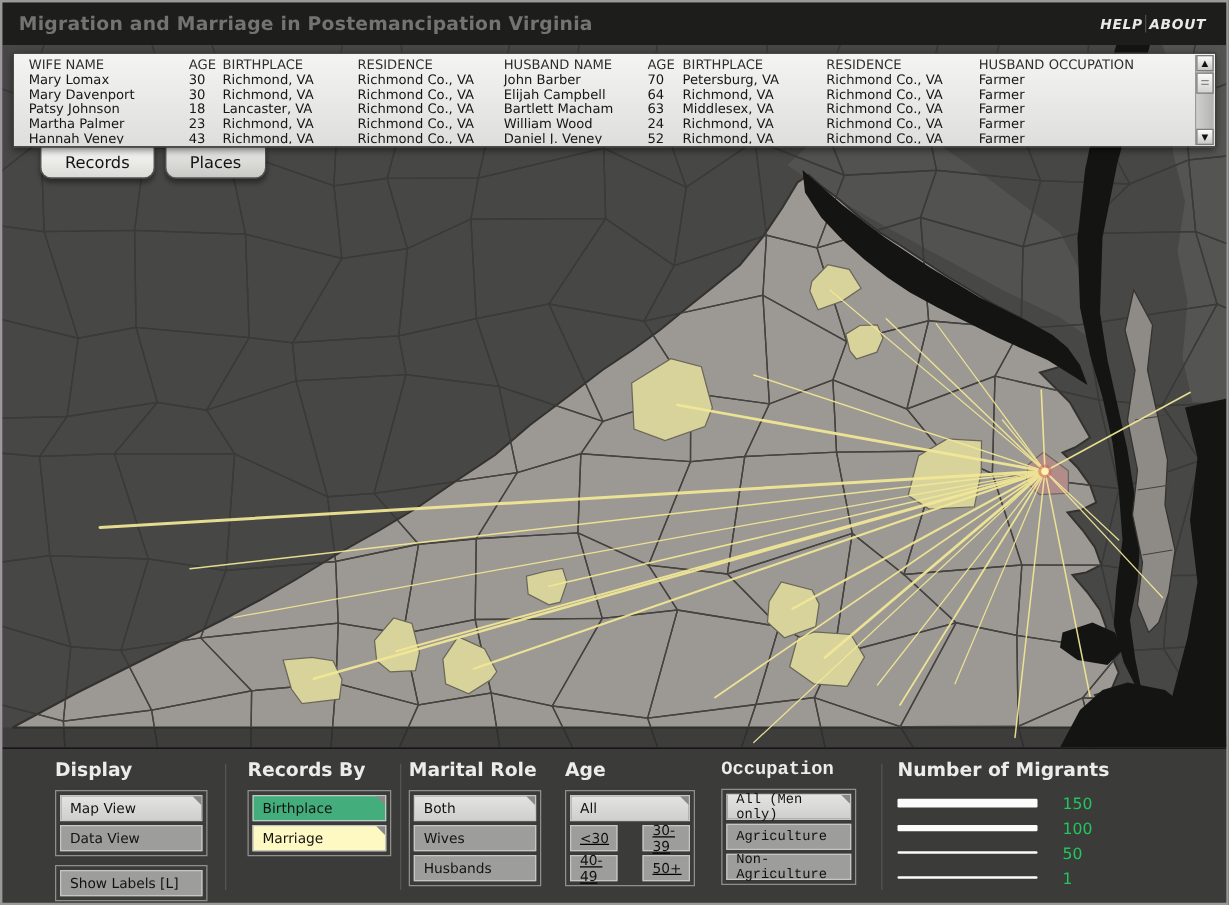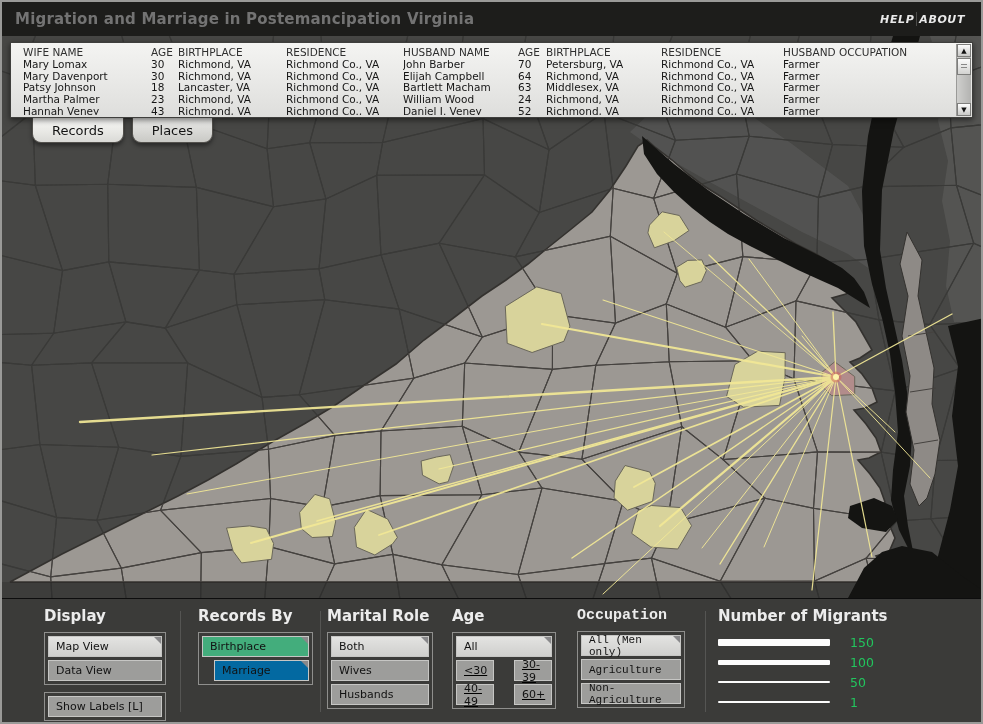--- a/index.html
+++ b/index.html
@@ -615,21 +615,21 @@
     </div>
   </div>
 
   <div class="section" style="left:196px; width:115px;">
     <div class="sec-title">Records By</div>
     <div class="btn-group">
       <div class="cbtn" id="btn-birthplace" style="background: rgb(67, 173, 124);">
           <span>Birthplace</span>
           <span class="fold"></span>
         </div>
-      <div class="cbtn" id="btn-marriage" style="background: #0369a1; margin-left: 12px;">
+      <div class="cbtn" id="btn-marriage" style="background: #fef9c3;">
           <span>Marriage</span>
           <span class="fold"></span>
         </div>
     </div>
   </div>
 
   <div class="section" style="left:325px; width:106px;">
     <div class="sec-title">Marital Role</div>
     <div class="btn-group">
       <div class="cbtn sel">
@@ -647,21 +647,21 @@
       <div class="cbtn sel">
           <span>All</span>
           <span class="fold"></span>
         </div>
       <div class="age-grid">
         <div class="cbtn">&lt;30</div>
         <div class="cbtn">30-39</div>
       </div>
       <div class="age-grid">
         <div class="cbtn">40-49</div>
-        <div class="cbtn">60+</div>
+        <div class="cbtn">50+</div>
       </div>
     </div>
   </div>
 
   <div class="section" style="left:575px; width:108px;font-family:Liberation Mono, monospace;">
     <div class="sec-title">Occupation</div>
     <div class="btn-group">
       <div class="cbtn sel">
           <span>All (Men only)</span>
           <span class="fold"></span>

